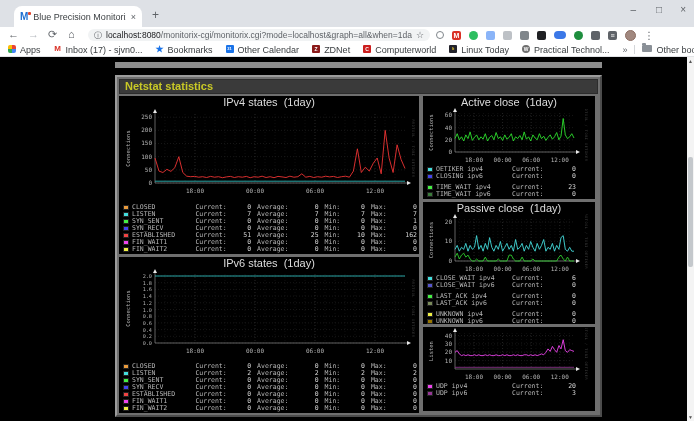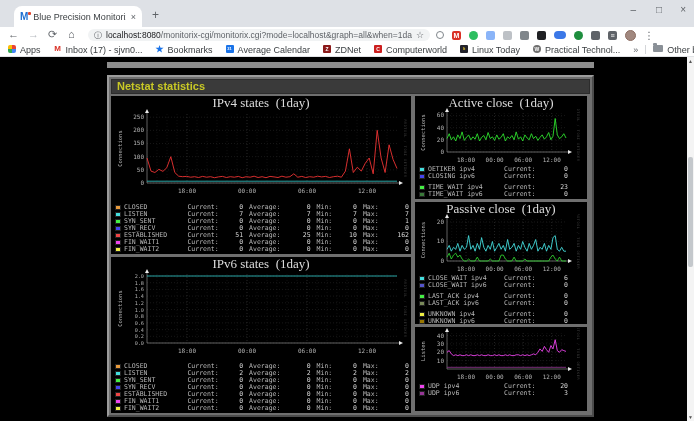--- a/index.html
+++ b/index.html
@@ -50,31 +50,31 @@
   .bmi.computerworld { background:#cc1f1f; }
   .bmi.linuxtoday { background:#23232b; color:#e8c832; font-size:4px; }
   .bmi.wordpress { background:#6e6e6e; border-radius:50%; }
   .bookright { margin-left:auto; display:flex; align-items:center; gap:7px; }
   .chev { font-size:9px; color:#5f6368; }
   .bdiv { width:1px; height:9px; background:#d4d6d9; }
   .folder { width:10px; height:7px; background:#8a9097; border-radius:1px; position:relative; }
   .folder::before { content:""; position:absolute; left:0; top:-2px; width:4px; height:2px; background:#8a9097; border-radius:1px 1px 0 0; }
 
   
-  .viewport { position:absolute; left:4px; top:57px; width:621px; height:364px; background:#000; overflow:hidden;padding-left:48px; }
+  .viewport { position:absolute; left:12px; top:57px; width:621px; height:364px; background:#000; overflow:hidden;padding-left:48px; }
   .prevedge { position:absolute; left:103px; top:5px; width:487px; height:6px; background:#8d8d8d; }
   .mcontainer { position:absolute; left:103px; top:18px; width:487px; height:342px;
     background:#6f6f6f; border:2px solid #9c9c9c; border-bottom-color:#4c4c4c; border-right-color:#4c4c4c; padding:2px; overflow:hidden; }
   .sechead { height:15px; background:#3a3a3a; border:1px solid #2c2c2c; color:#c9c926;
     font-size:11px; font-weight:bold; line-height:13px; padding-left:5px; margin-bottom:2px; }
   .cols { display:flex; gap:4px; height:317px; }
   .colL { width:300px; display:flex; flex-direction:column; gap:3px; }
   .colR { width:172px; display:flex; flex-direction:column; gap:3px; }
   .panel { background:#000; padding:1px 2px; overflow:hidden; }
-  .gtitle { color:#dcdcdc; font-family:Liberation Serif, serif; font-size:13px;
+  .gtitle { color:#dcdcdc; font-family:Liberation Sans, sans-serif; font-size:11px;
     text-align:center; height:11px; line-height:11px; white-space:pre; }
   .gsvg svg { display:block; }
 
   .glegend { font-family:"DejaVu Sans Mono", monospace; font-size:6.5px; color:#b8b8b8; }
   .lrow { display:flex; align-items:center; height:7px; line-height:7px; }
   .sw { width:6px; height:5px; margin:0 3px 0 2px; flex:0 0 auto; border:0.5px solid #222; }
   .lbl { width:66px; } .lblR { width:76px; }
   .k1 { width:40px; } .v1 { width:18px; text-align:right; }
   .k2 { width:46px; margin-left:6px; } .v2 { width:18px; text-align:right; }
   .k3 { width:26px; margin-left:6px; } .v3 { width:16px; text-align:right; }
@@ -141,21 +141,21 @@
         <span class="bm">
           <span class="bmi gmail">M</span>
           <span>Inbox (17) - sjvn0...</span>
         </span>
         <span class="bm">
           <span class="bmi star">★</span>
           <span>Bookmarks</span>
         </span>
         <span class="bm">
           <span class="bmi calendar">31</span>
-          <span>Average Calendar</span>
+          <span>Other Calendar</span>
         </span>
         <span class="bm">
           <span class="bmi zdnet">Z</span>
           <span>ZDNet</span>
         </span>
         <span class="bm">
           <span class="bmi computerworld">C</span>
           <span>Computerworld</span>
         </span>
         <span class="bm">

